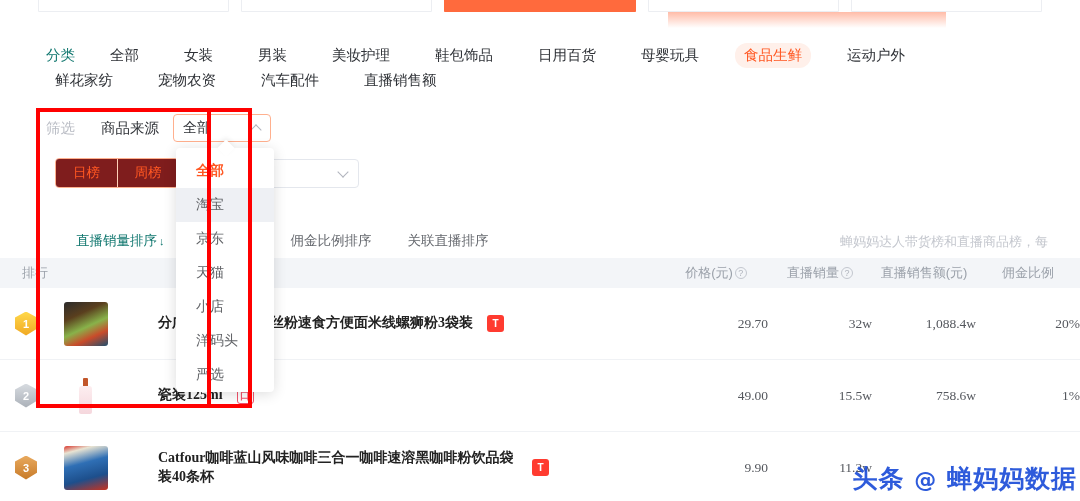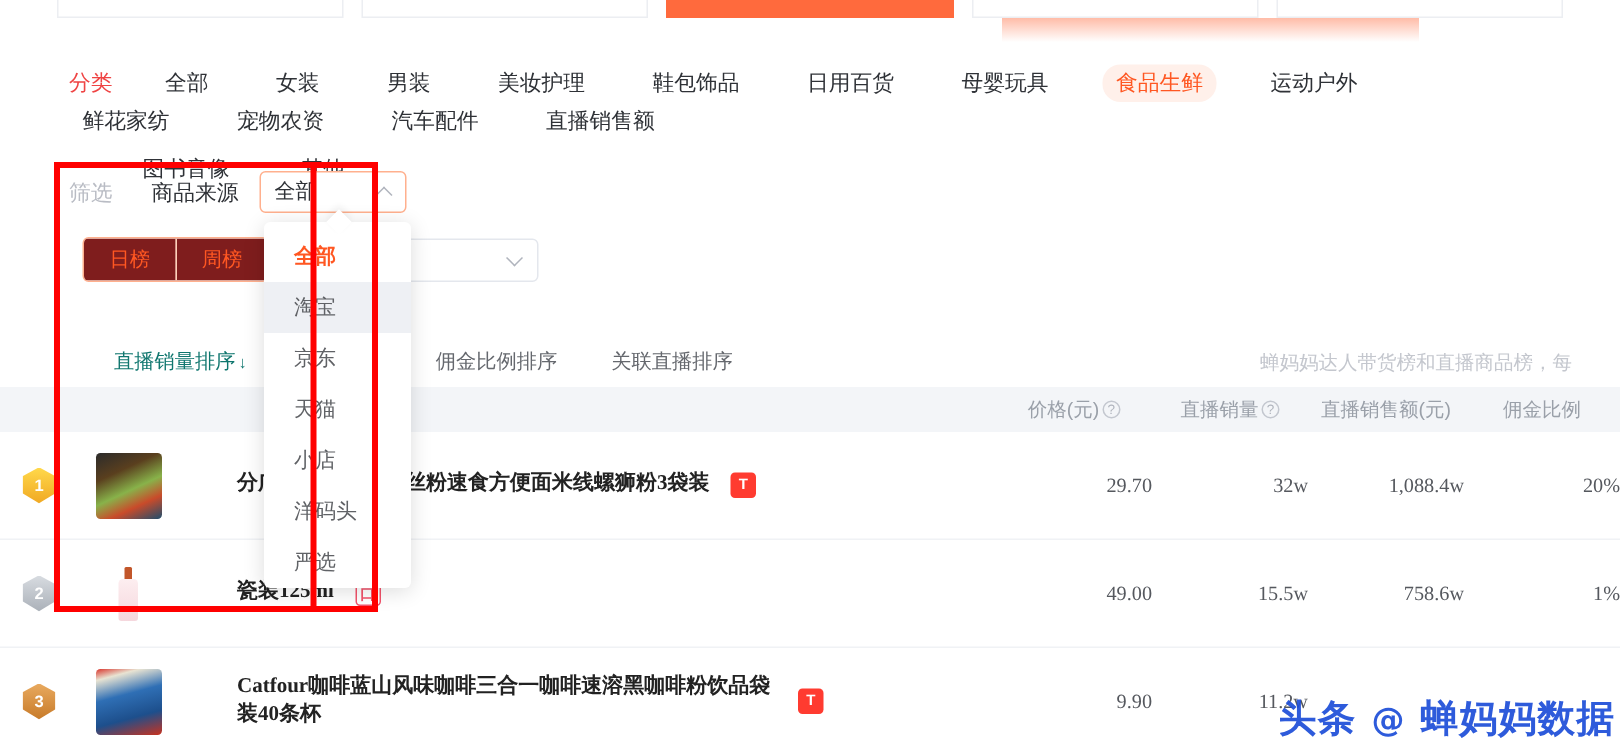--- a/index.html
+++ b/index.html
@@ -26,21 +26,21 @@
     background: linear-gradient(180deg, rgba(255,106,61,.45), rgba(255,106,61,0));
     pointer-events: none;
   }
 
   
   #category-row {
     position: absolute; top: 43px; left: 0; width: 1080px;
     padding: 0 46px; font-size: 14.5px; color: #303133;
   }
   .cat-line { display: flex; align-items: center; flex-wrap: wrap; }
-  .cat-label { color: #ef4444; margin-right: 26px; font-size: 14.5px; text-align: right; }
+  .cat-label { color: #0f766e; margin-right: 26px; font-size: 14.5px; text-align: right; }
   .cat-item {
     color: #2f3237; margin-right: 27px; padding: 3px 9px;
     border-radius: 12px; white-space: nowrap; cursor: pointer;
   }
   .cat-item.sel { color: #ff5722; background: #fff0ea; }
   .cat-line2 { margin-top: 7px; padding-left: 40px; }
   .cat-line2 .cat-item { margin-right: 30px; }
 
   
   #filter-row {
@@ -218,24 +218,20 @@
     <span class="cat-item">鞋包饰品</span>
     <span class="cat-item">日用百货</span>
     <span class="cat-item">母婴玩具</span>
     <span class="cat-item sel">食品生鲜</span>
     <span class="cat-item">运动户外</span>
     <span class="cat-item">鲜花家纺</span>
     <span class="cat-item">宠物农资</span>
     <span class="cat-item">汽车配件</span>
     <span class="cat-item">直播销售额</span>
   </div>
-  <div class="cat-line cat-line2">
-    <span class="cat-item">图书音像</span>
-    <span class="cat-item">其他</span>
-  </div>
 </div>
 
 <div id="filter-row">
   <span class="f-label">筛选</span>
   <span class="f-name">商品来源</span>
   <div class="src-select">
     <span>全部</span>
     <span class="chev"></span>
   </div>
 </div>
@@ -256,20 +252,21 @@
     <span>直播销量排序</span><span class="sort-arrow">↓</span>
   </span>
   <span class="sort-item">价格排序</span>
   <span class="sort-item">佣金比例排序</span>
   <span class="sort-item">关联直播排序</span>
   <span class="sort-note">蝉妈妈达人带货榜和直播商品榜，每</span>
 </div>
 
 <div id="table">
   <div class="thead">
+    <span class="th-rank">排行</span>
     <span class="th-spacer"></span>
     <span class="th-num"><span>价格(元)</span><span class="q">?</span></span>
     <span class="th-num"><span>直播销量</span><span class="q">?</span></span>
     <span class="th-num">直播销售额(元)</span>
     <span class="th-num">佣金比例</span>
   </div>
 
   <div class="trow">
     <span class="medal">
       <span class="badge g1">1</span>

